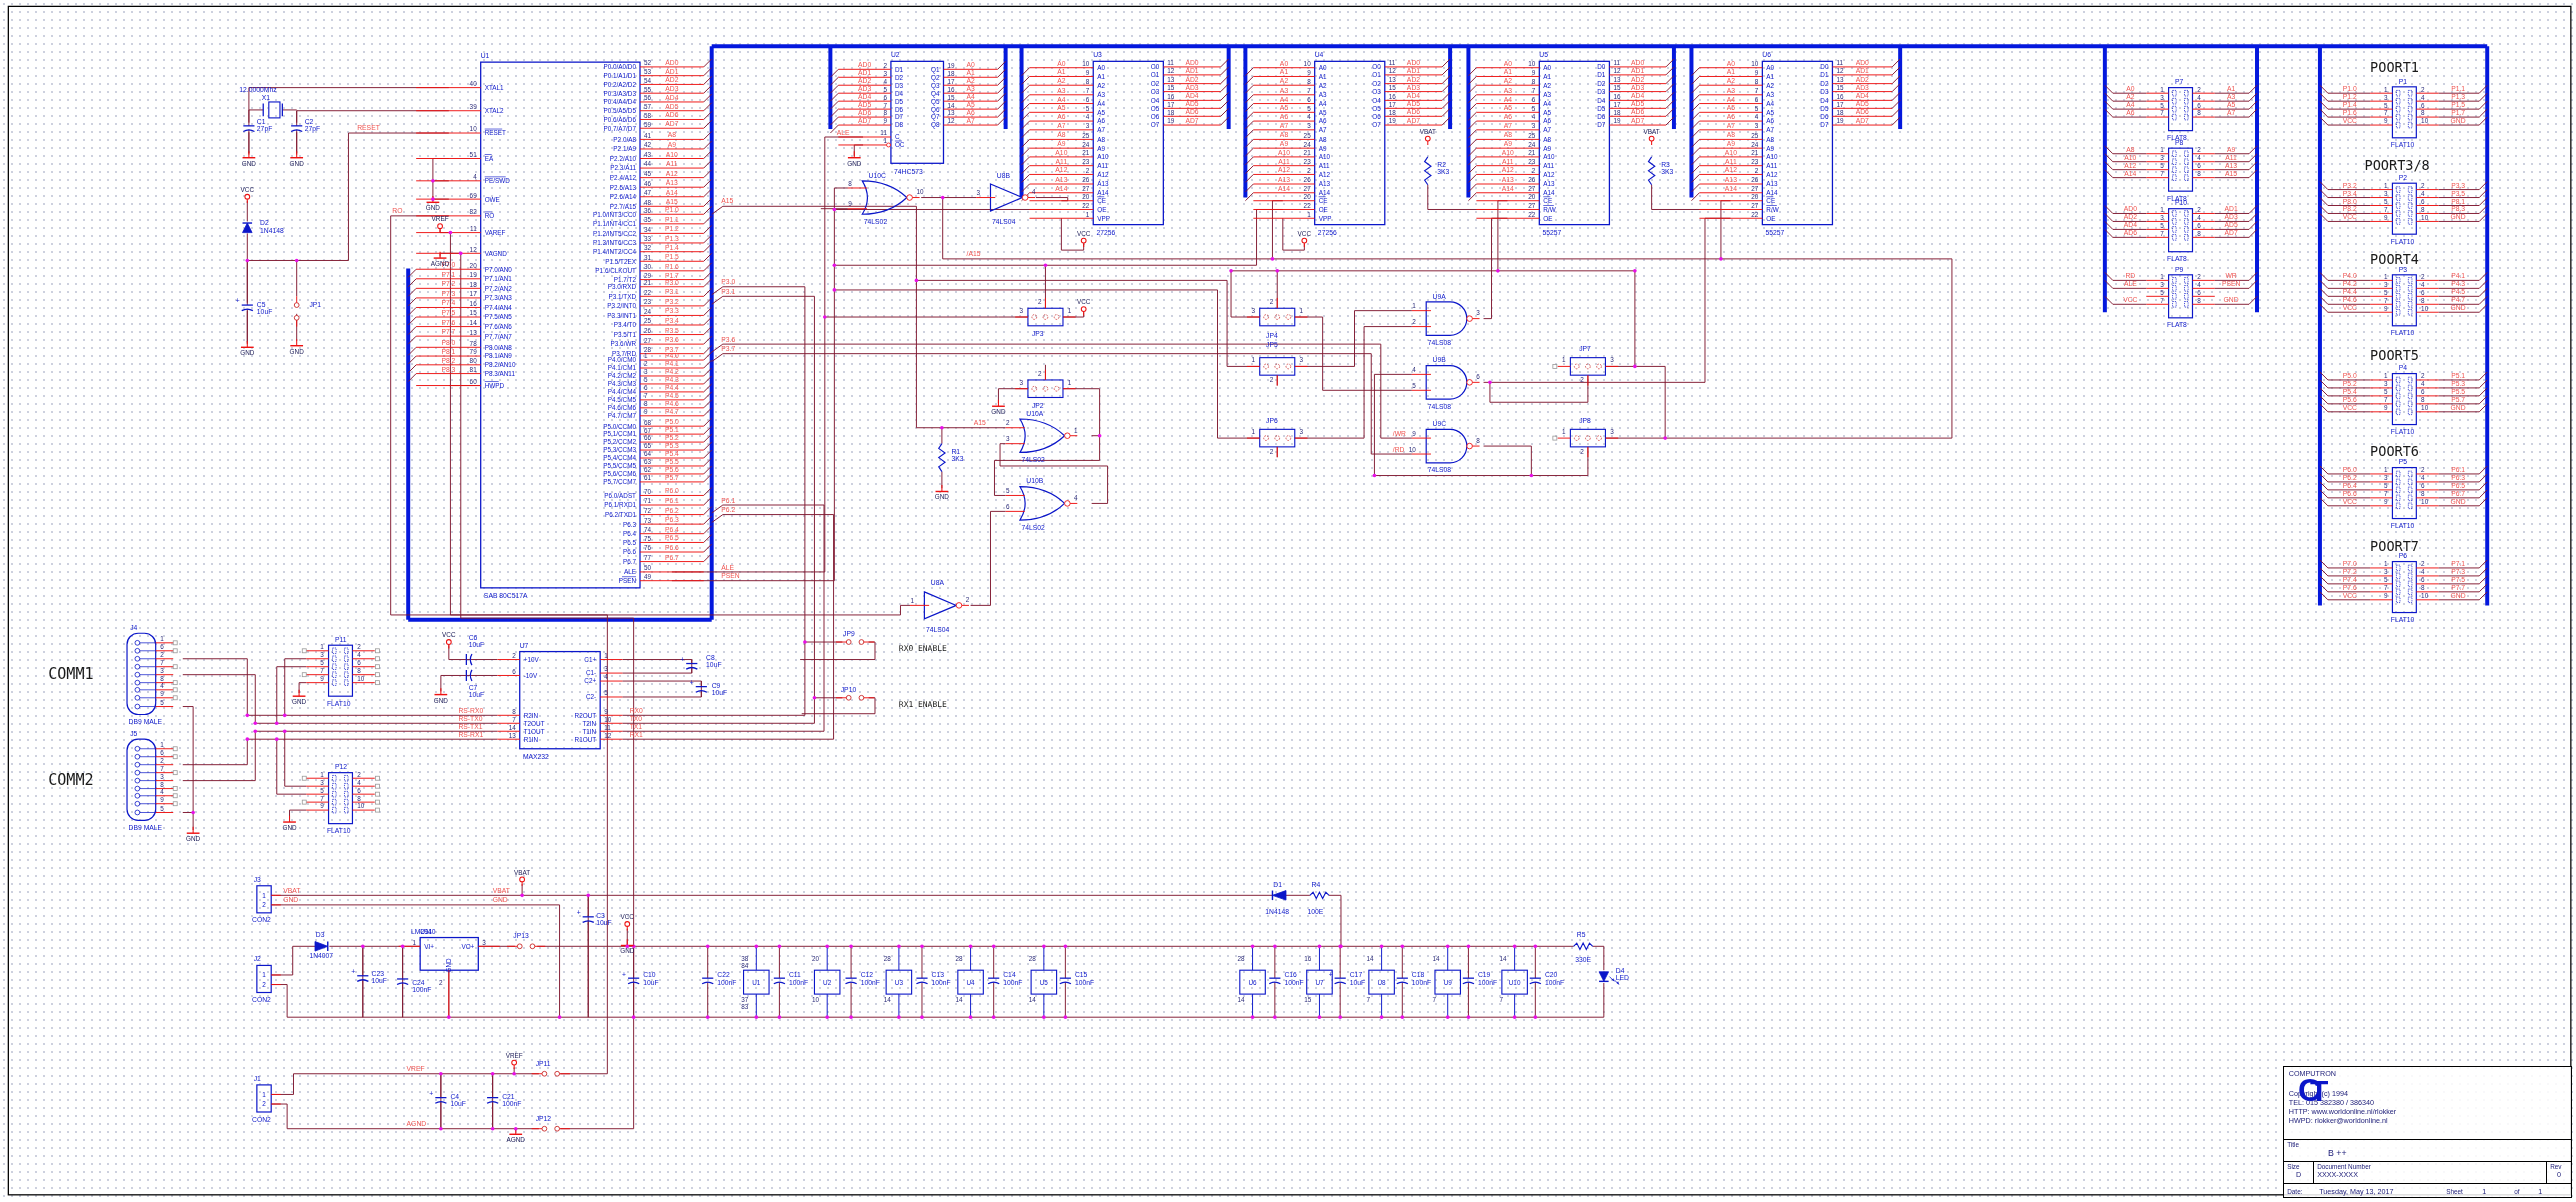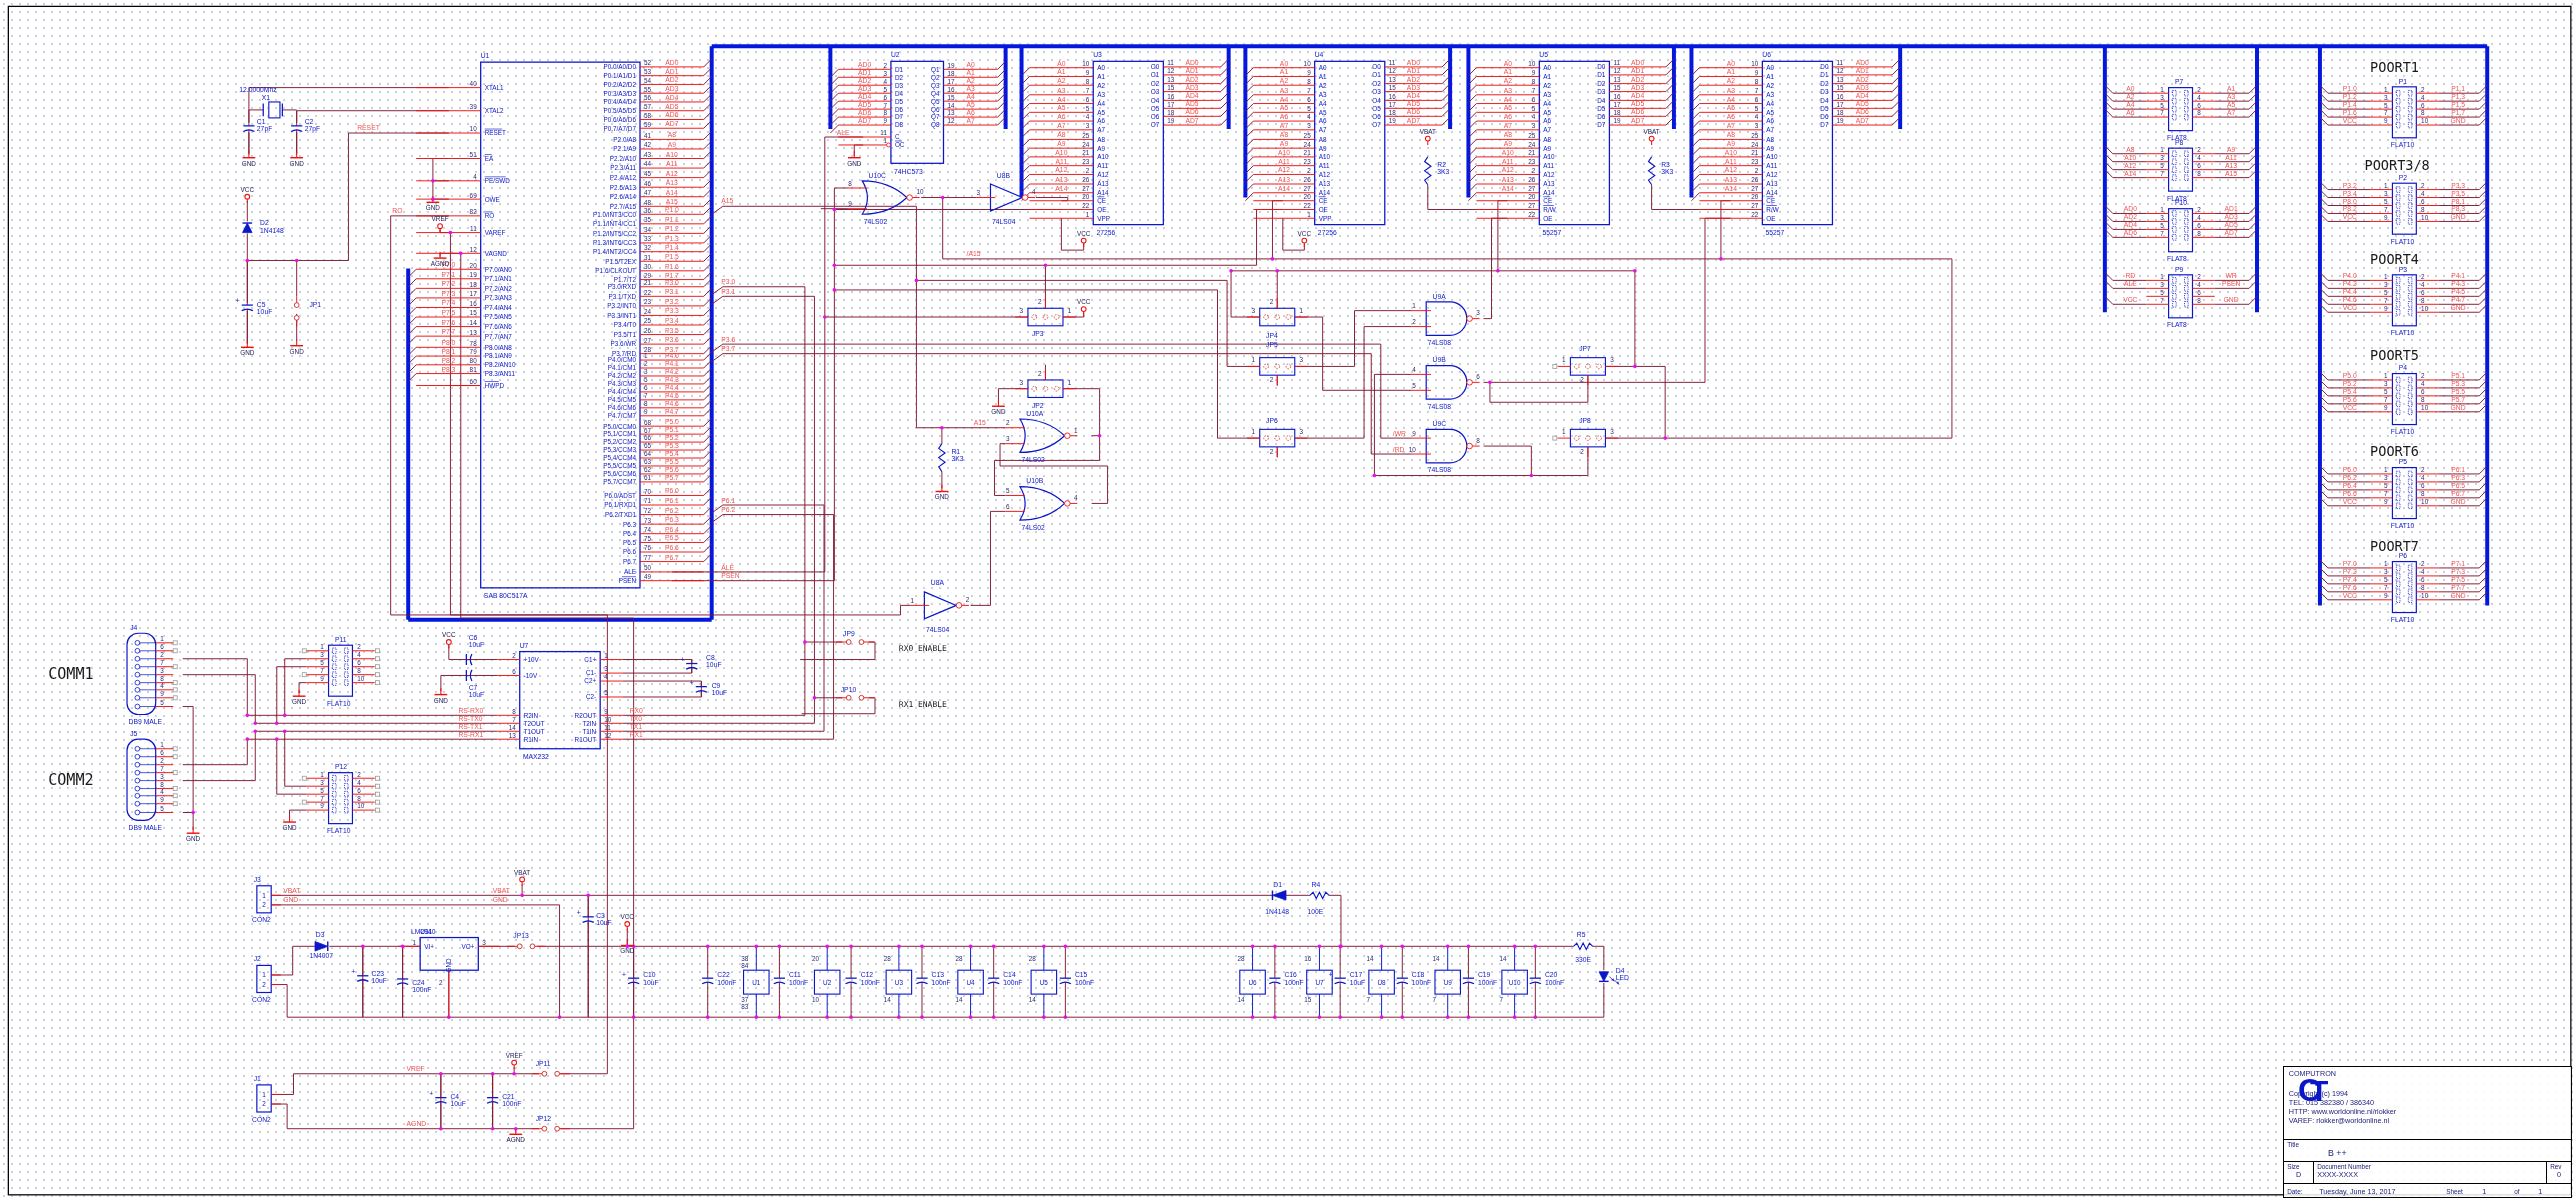--- a/index.html
+++ b/index.html
@@ -2659,21 +2659,21 @@
       <circle cx="647" cy="1417" r="2.3" fill="#e810e8"></circle>
     </svg>
 
   <div class="tblock">
     <div class="row1">
       <div>COMPUTRON</div>
       <div class="logo">C<span class="t">T</span></div>
       <div style="margin-top:11px">Copyright (c) 1994</div>
       <div>TEL: 015 382380 / 386340</div>
       <div>HTTP: www.worldonline.nl/rlokker</div>
-      <div>VAREF: rlokker@worldonline.nl</div>
+      <div>HWPD: rlokker@worldonline.nl</div>
     </div>
     <div class="row2">
       <span class="lab" style="position:absolute;left:3.2px;top:0.8px">Title</span>
       <span class="big" style="position:absolute;left:44px;top:8px">B ++</span>
     </div>
     <div class="row3">
       <div class="cell" style="width:30px">
         <div class="lab">Size</div>
         <div style="text-align:center">D</div>
       </div>
@@ -2681,21 +2681,21 @@
         <div class="lab">Document Number</div>
         <div style="">XXXX-XXXX</div>
       </div>
       <div class="cell" style="width:24px;border-right:none">
         <div class="lab">Rev</div>
         <div style="text-align:center">0</div>
       </div>
     </div>
     <div class="row4">
       <span class="lab" style="padding-left:3.2px;width:32px">Date:</span>
-      <span style="width:127px">Tuesday, June 13, 2017</span>
+      <span style="width:127px">Tuesday, May 13, 2017</span>
       <span class="lab" style="width:36px">Sheet</span>
       <span style="width:32px">1</span>
       <span class="lab" style="width:24px">of</span>
       <span>1</span>
     </div>
   </div>
 </div>
 
 
 </body></html>

